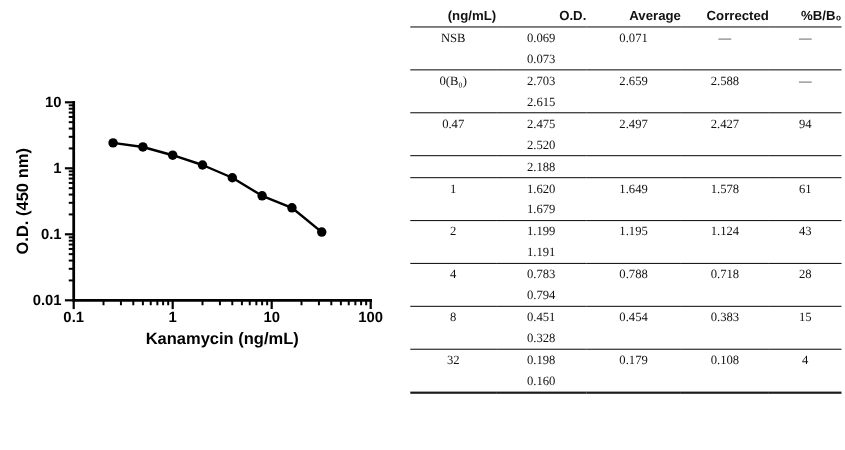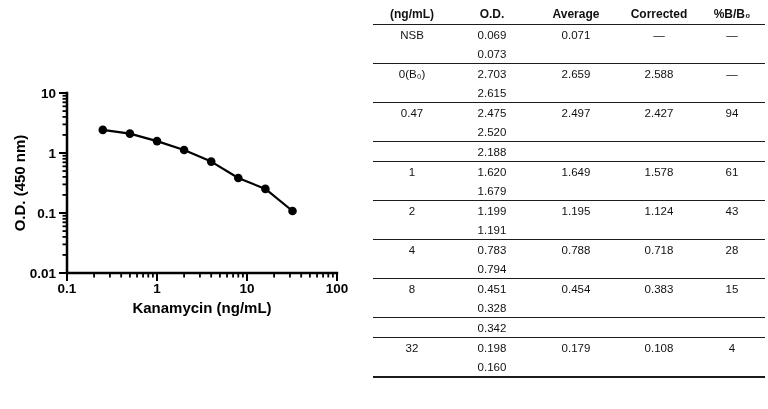--- a/index.html
+++ b/index.html
@@ -22,24 +22,24 @@
   .table-panel { position: absolute; left: 373px; top: 3px; width: 392px; }
   table.results {
     width: 392px;
     border-collapse: collapse;
     table-layout: fixed;
     border-bottom: 2px solid #1c1c1c;
   }
   table.results th {
     font-size: 12px; font-weight: bold;
     height: 21px; padding: 0;
-    text-align: center; vertical-align: middle;
+    text-align: right; vertical-align: middle;
     white-space: nowrap;
   }
-  table.results tbody { border-top: 1.5px solid #1c1c1c; }
+  table.results tbody { border-top: 1.5px solid #1c1c1c; font-family: Liberation Serif, serif; }
   table.results td {
     font-size: 11.5px; font-weight: normal;
     height: 19px; padding: 0;
     text-align: center; vertical-align: middle;
     white-space: nowrap;
   }
 </style>
 </head>
 <body>
 
@@ -263,27 +263,20 @@
         </tr>
         <tr>
           <td></td>
           <td>0.328</td>
           <td></td>
           <td></td>
           <td></td>
         </tr>
       </tbody>
       <tbody>
-        <tr>
-          <td></td>
-          <td>0.342</td>
-          <td></td>
-          <td></td>
-          <td></td>
-        </tr>
       </tbody>
       <tbody>
         <tr>
           <td>32</td>
           <td>0.198</td>
           <td>0.179</td>
           <td>0.108</td>
           <td>4</td>
         </tr>
         <tr>

